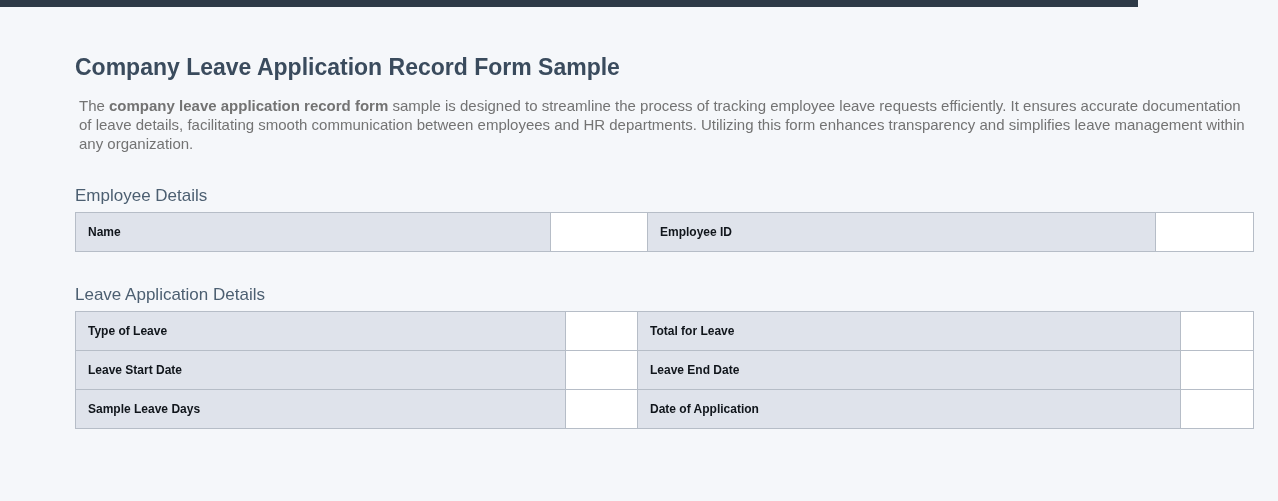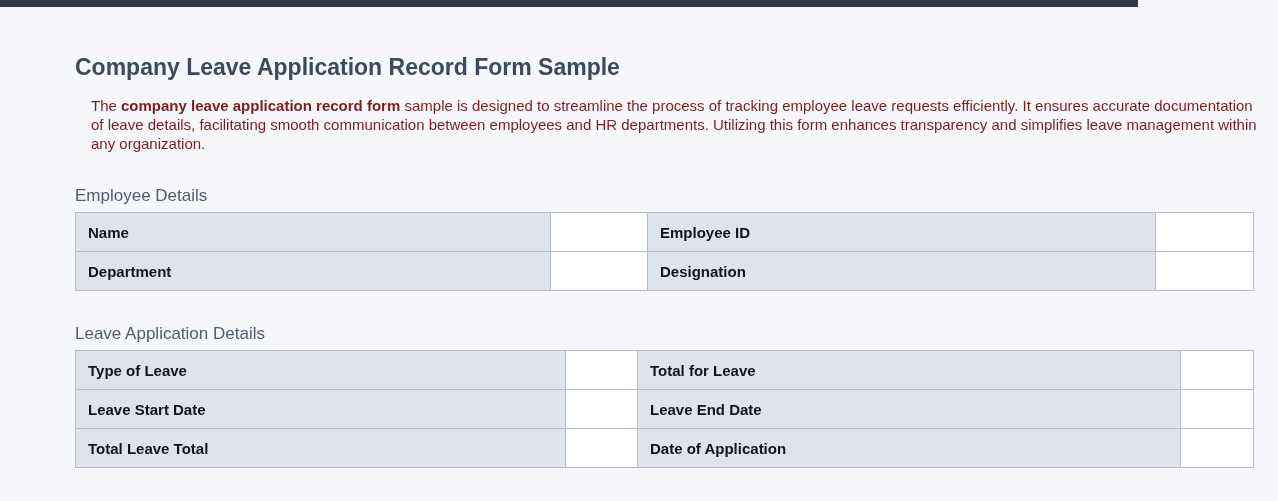--- a/index.html
+++ b/index.html
@@ -22,44 +22,44 @@
     width: 1278px;
   }
   h1.page-title {
     margin: 45px 0 0 0;
     font-size: 23px;
     line-height: 30px;
     font-weight: bold;
     color: #3a4b5d;
   }
   p.intro {
-    margin: 14px 0 0 16px;
+    margin: 14px 0 0 4px;
     font-size: 15px;
     line-height: 19px;
-    color: #7f1d1d;
+    color: #737373;
     width: 1178px;
   }
   p.intro b { font-weight: bold; }
   h2.section-heading {
     margin: 32px 0 5px 0;
     font-size: 17px;
     line-height: 22px;
     font-weight: normal;
     color: #4c5f71;
   }
   h2.section-heading.second { }
   table.form-table {
     border-collapse: collapse;
     table-layout: fixed;
     width: 1178px;
   }
   table.form-table td {
     border: 1px solid #b6bdc7;
     height: 39px;
-    font-size: 15px;
+    font-size: 12px;
     font-weight: bold;
     color: #10151b;
     padding: 0 0 0 12px;
     vertical-align: middle;
   }
   td.label-cell { background: #dfe3eb; }
   td.value-cell { background: #ffffff; padding: 0; }
   
   table.t-employee col.c1 { width: 475px; }
   table.t-employee col.c2 { width: 97px; }
@@ -91,26 +91,20 @@
           <col class="c3">
           <col class="c4">
         </colgroup>
       <tbody>
         <tr>
           <td class="label-cell">Name</td>
           <td class="value-cell"></td>
           <td class="label-cell">Employee ID</td>
           <td class="value-cell"></td>
         </tr>
-        <tr>
-          <td class="label-cell">Department</td>
-          <td class="value-cell"></td>
-          <td class="label-cell">Designation</td>
-          <td class="value-cell"></td>
-        </tr>
       </tbody>
     </table>
   </div>
 
   <div>
     <h2 class="section-heading second">Leave Application Details</h2>
     <table class="form-table t-leave">
       <colgroup>
           <col class="c1">
           <col class="c2">
@@ -124,21 +118,21 @@
           <td class="label-cell">Total for Leave</td>
           <td class="value-cell"></td>
         </tr>
         <tr>
           <td class="label-cell">Leave Start Date</td>
           <td class="value-cell"></td>
           <td class="label-cell">Leave End Date</td>
           <td class="value-cell"></td>
         </tr>
         <tr>
-          <td class="label-cell">Total Leave Total</td>
+          <td class="label-cell">Sample Leave Days</td>
           <td class="value-cell"></td>
           <td class="label-cell">Date of Application</td>
           <td class="value-cell"></td>
         </tr>
       </tbody>
     </table>
   </div>
 
 </div>
 

